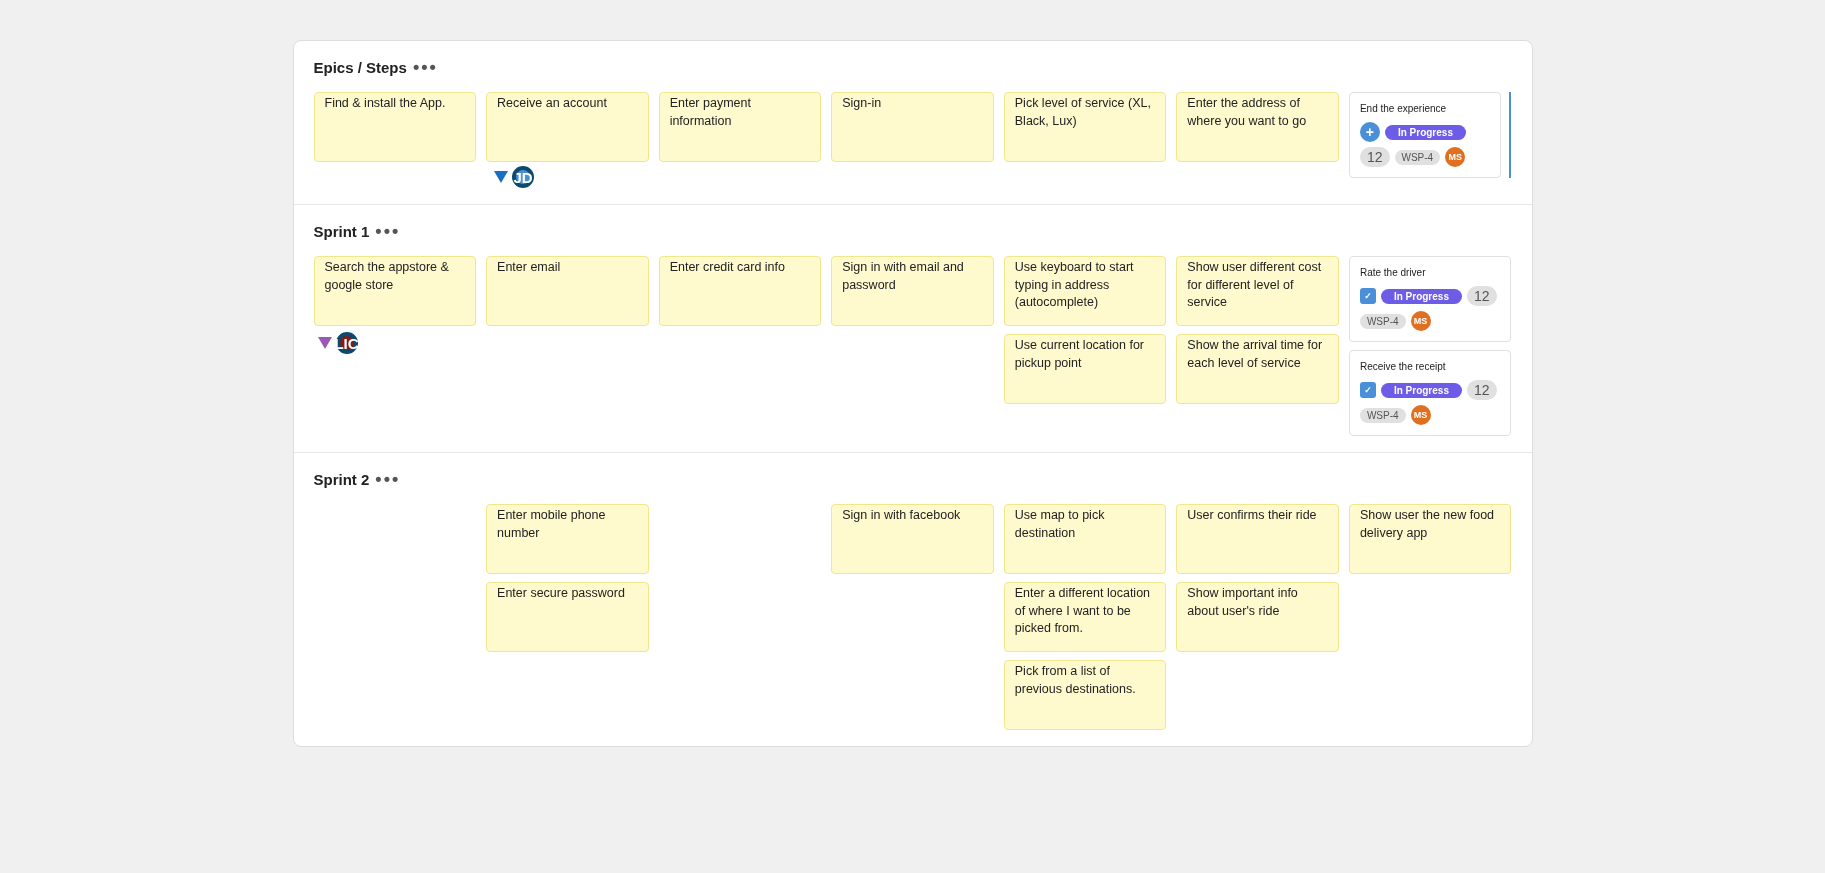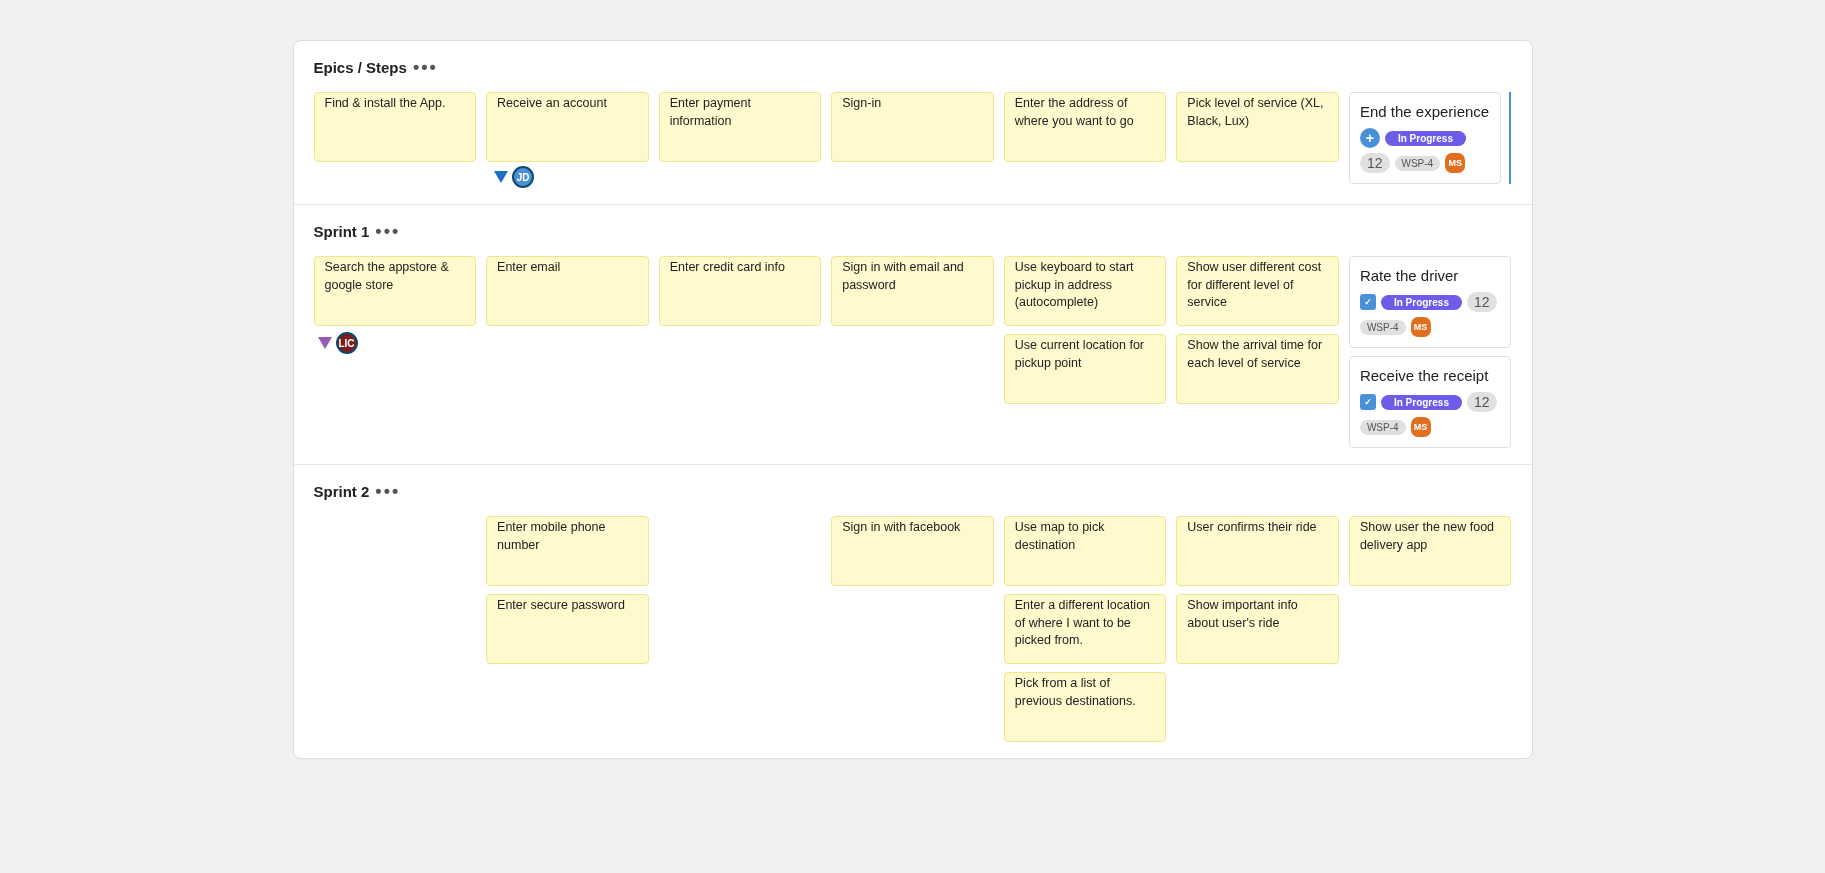--- a/index.html
+++ b/index.html
@@ -59,21 +59,21 @@
       cursor: pointer;
     }
     .card-special {
       background: #fff;
       border: 1px solid #e0e0e0;
       border-radius: 4px;
       padding: 10px;
       min-height: 70px;
     }
     .card-special .card-title {
-      font-size: 15px;
+      font-size: 10px;
       font-weight: 500;
       margin-bottom: 8px;
     }
     .card-special .tags {
       display: flex;
       align-items: center;
       gap: 5px;
       flex-wrap: wrap;
     }
     .tag-check {
@@ -104,41 +104,41 @@
       padding: 2px 7px;
       font-size: 10px;
       color: #555;
     }
     .avatar {
       width: 20px; height: 20px;
       border-radius: 50%;
       display: flex; align-items: center; justify-content: center;
       font-size: 9px; color: #fff; font-weight: bold;
     }
-    .avatar-orange { background: #e07020; border-radius: 7px; }
+    .avatar-orange { background: #e07020; }
     .plus-btn {
       width: 20px; height: 20px;
       border-radius: 50%;
       background: #4a90d9;
       color: #fff;
       display: flex; align-items: center; justify-content: center;
       font-size: 14px;
       font-weight: bold;
       cursor: pointer;
     }
     
     .section-epics .last-col {
       border-right: 2px solid #4a90d9;
       padding-right: 8px;
     }
     .user-dot {
       display: inline-flex; align-items: center; justify-content: center;
       width: 22px; height: 22px; border-radius: 50%;
-      font-size: 10px; font-weight: bold; color: #fff;
-      border: 2px solid #0c4a6e;
+      font-size: 15px; font-weight: bold; color: #fff;
+      border: 4px solid #0c4a6e;
       text-align: center;
     }
     .col-with-cursor { position: relative; }
   </style>
 </head>
 <body>
 
 <div class="board">
 
   <div class="section section-epics">
@@ -162,25 +162,25 @@
 
       <div class="col">
         <div class="card">Enter payment information</div>
       </div>
 
       <div class="col">
         <div class="card">Sign-in</div>
       </div>
 
       <div class="col">
+        <div class="card">Pick level of service (XL, Black, Lux)</div>
+      </div>
+
+      <div class="col">
         <div class="card">Enter the address of where you want to go</div>
-      </div>
-
-      <div class="col">
-        <div class="card">Pick level of service (XL, Black, Lux)</div>
       </div>
 
       <div class="col last-col" style="border-right: 2px solid #4a90d9; padding-right:8px;">
         <div class="card-special">
           <div class="card-title">End the experience</div>
           <div class="tags">
             <div class="plus-btn">+</div>
             <span class="tag-progress">In Progress</span>
             <span class="tag-num">12</span>
             <span class="tag-wsp">WSP-4</span>
@@ -212,21 +212,21 @@
 
       <div class="col">
         <div class="card">Enter credit card info</div>
       </div>
 
       <div class="col">
         <div class="card">Sign in with email and password</div>
       </div>
 
       <div class="col">
-        <div class="card">Use keyboard to start pickup in address (autocomplete)</div>
+        <div class="card">Use keyboard to start typing in address (autocomplete)</div>
         <div class="card">Use current location for pickup point</div>
       </div>
 
       <div class="col">
         <div class="card">Show user different cost for different level of service</div>
         <div class="card">Show the arrival time for each level of service</div>
       </div>
 
       <div class="col">
         <div class="card-special">

